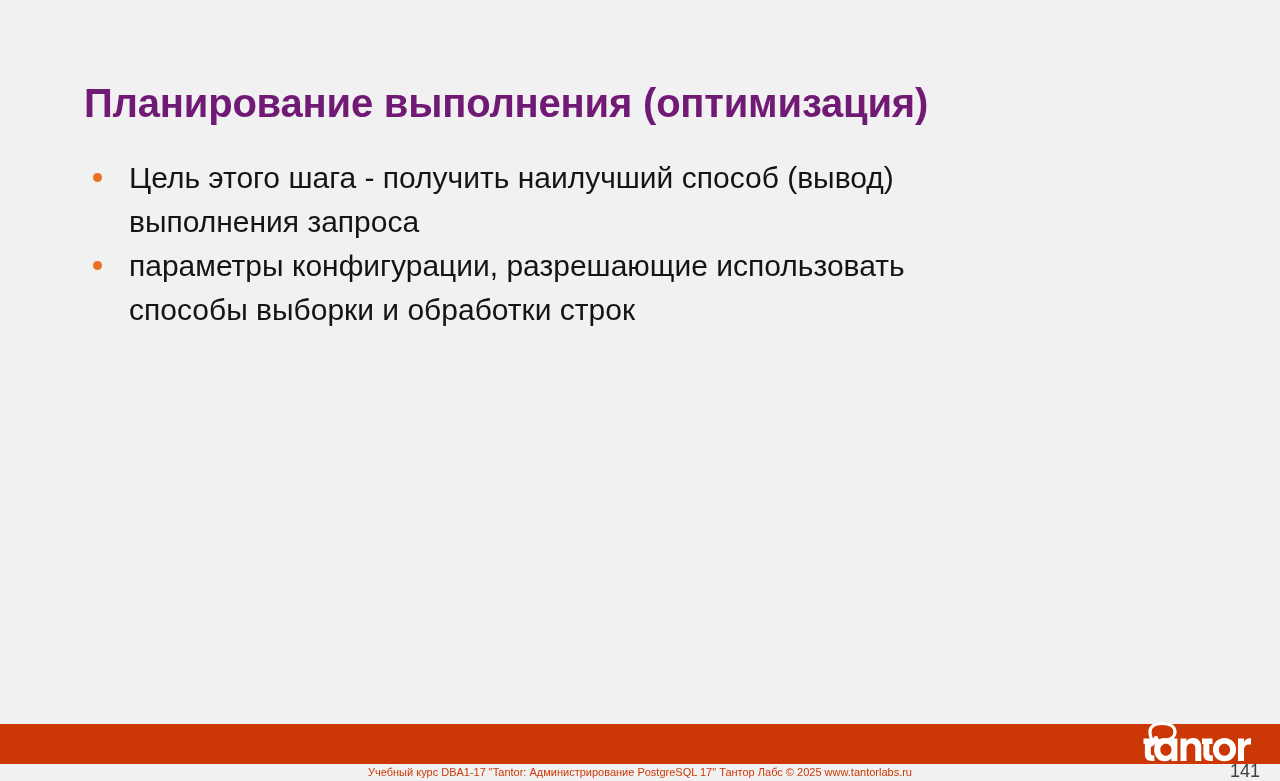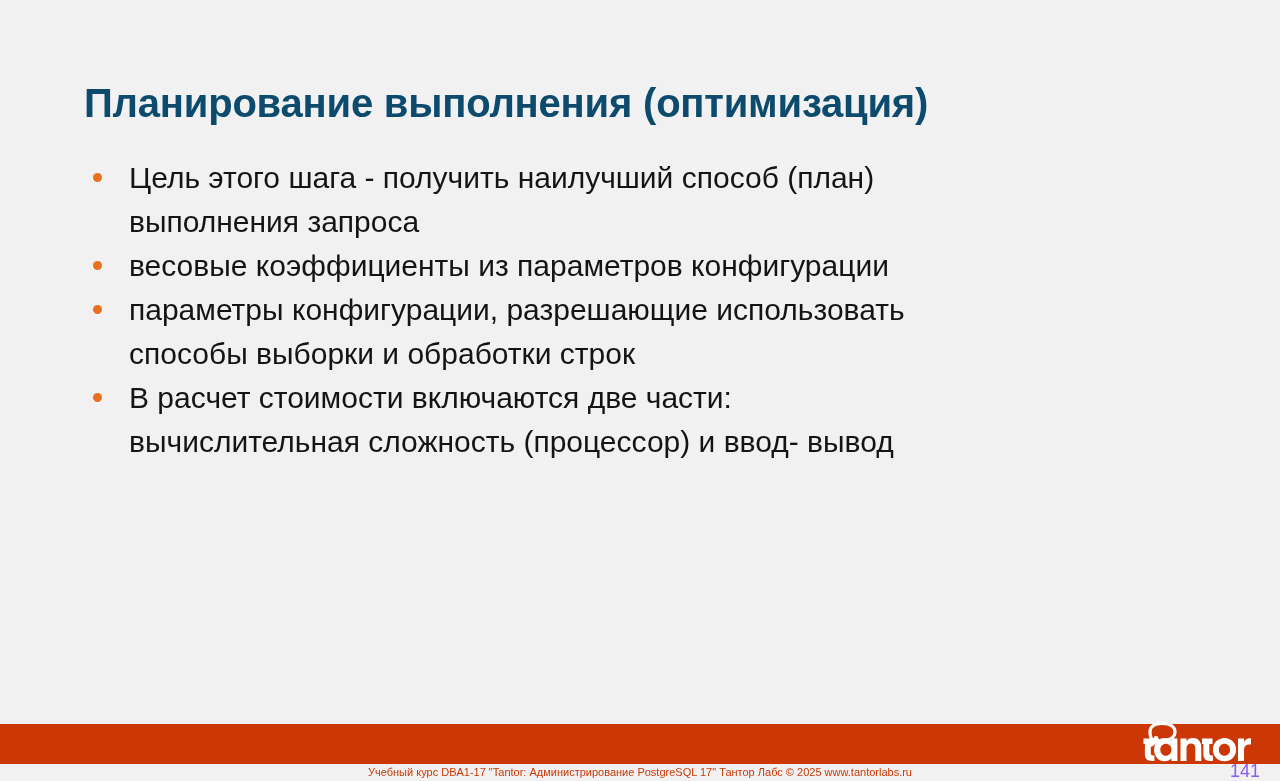--- a/index.html
+++ b/index.html
@@ -24,21 +24,21 @@
 
   
   #slide-title {
     position: absolute;
     left: 84px;
     top: 52px;
     width: 1120px;
     font-size: 40px;
     font-weight: bold;
     line-height: 48px;
-    color: #0c4a6e;
+    color: #701a75;
     letter-spacing: -0.2px;
     white-space: nowrap;
   }
 
   
   #bullet-list {
     position: absolute;
     left: 84px;
     top: 156px;
     width: 1120px;
@@ -103,49 +103,40 @@
     white-space: nowrap;
   }
 
   
   #page-number {
     position: absolute;
     right: 20px;
     top: 760px;
     font-size: 18px;
     line-height: 22px;
-    color: #8b5cf6;
+    color: #404040;
   }
 </style>
 </head>
 <body>
 
 <div id="slide">
 
   <h1 id="slide-title">Планирование выполнения (оптимизация)</h1>
 
   <ul id="bullet-list">
     <li class="bullet-item">
       <span class="bullet-marker"></span>
-      <span class="bullet-text">Цель этого шага -  получить наилучший способ (план)
+      <span class="bullet-text">Цель этого шага -  получить наилучший способ (вывод)
 выполнения запроса</span>
-    </li>
-    <li class="bullet-item">
-      <span class="bullet-marker"></span>
-      <span class="bullet-text">весовые коэффициенты из параметров конфигурации</span>
     </li>
     <li class="bullet-item">
       <span class="bullet-marker"></span>
       <span class="bullet-text">параметры конфигурации, разрешающие использовать
 способы выборки и обработки строк</span>
-    </li>
-    <li class="bullet-item">
-      <span class="bullet-marker"></span>
-      <span class="bullet-text">В расчет стоимости включаются две части:
-вычислительная сложность (процессор) и ввод- вывод</span>
     </li>
   </ul>
 
   <div id="footer-band"></div>
 
   <div id="brand-logo">
     <svg width="112" height="42" viewBox="0 0 112 42" xmlns="http://www.w3.org/2000/svg" aria-hidden="true">
 
       <g>
         <path d="M10 10 C10 4.5 15 1.5 22 1.5 C29.5 1.5 35 4.5 35 10 C35 15.5 29.5 18.5 22 18.5 L17 18.5 L11.5 23 L13 18 C11 16.5 10 13.5 10 10 Z" fill="none" stroke="#ffffff" stroke-width="3.2" stroke-linejoin="round"></path>

